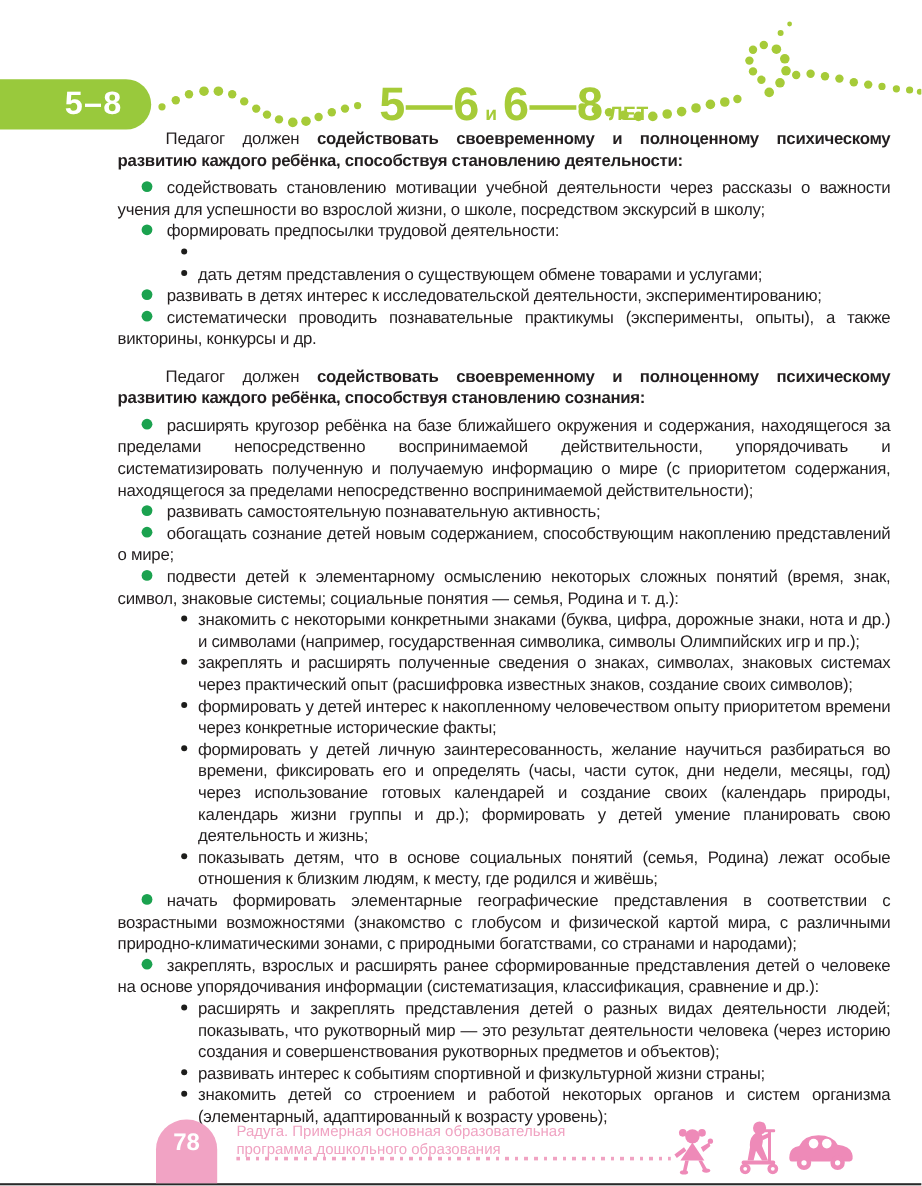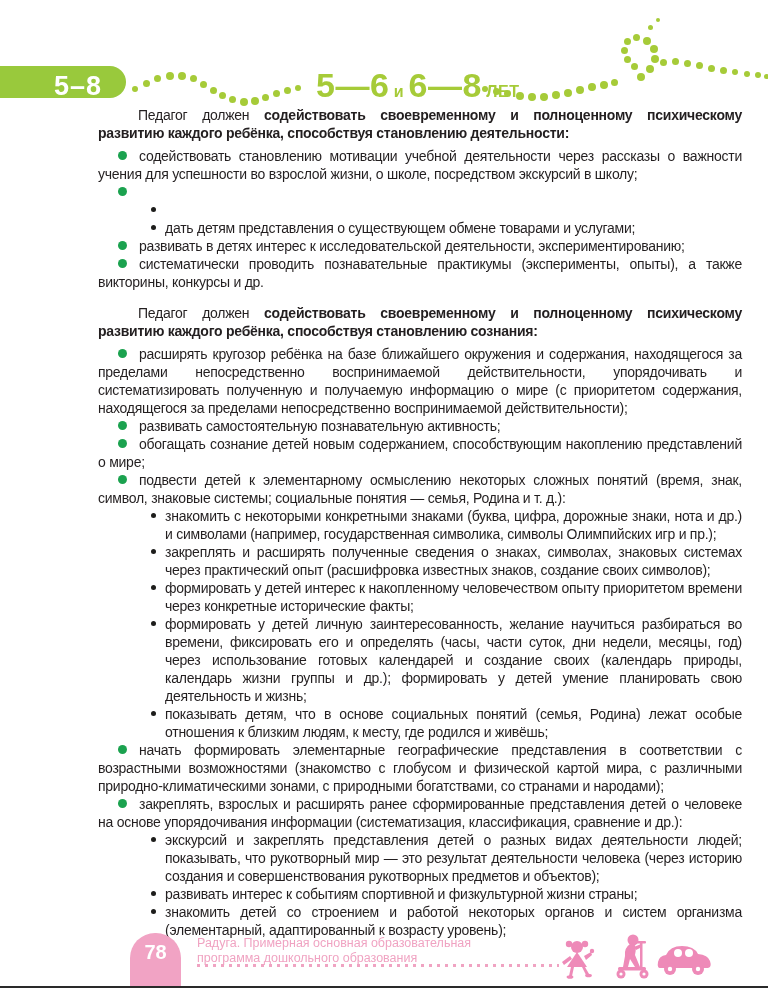--- a/index.html
+++ b/index.html
@@ -12,40 +12,40 @@
     height: 988px;
     background: #ffffff;
     overflow: hidden;
     border-bottom: 2px solid #2a2a2a;
   }
 
   
   .age-tab {
     position: absolute;
     left: 0; top: 66px;
-    width: 126px; height: 32px;
+    width: 126px; height: 42px;
     background: var(--tab-green);
     border-radius: 0 21px 21px 0;
     color: #ffffff;
     font-size: 27px;
     font-weight: bold;
     text-align: right;
     line-height: 40px;
     padding-right: 24px;
     letter-spacing: 1px;
   }
 
   .page-title {
     position: absolute;
     left: 316px; top: 66px;
     white-space: nowrap;
     color: var(--lime);
     font-weight: bold;
   }
-  .page-title .big   { font-size: 34px; letter-spacing: 0.5px; }
+  .page-title .big   { font-size: 39px; letter-spacing: 0.5px; }
   .page-title .small { font-size: 16px; letter-spacing: 0.5px; }
 
   .dot-deco {
     position: absolute;
     border-radius: 50%;
     background: var(--lime);
   }
 
   
   .content {
@@ -185,42 +185,42 @@
       <span class="dot-deco" style="left: 744px; top: 71px; width: 6px; height: 6px;"></span>
       <span class="dot-deco" style="left: 755px; top: 72px; width: 6px; height: 6px;"></span>
       <span class="dot-deco" style="left: 764px; top: 74px; width: 5px; height: 5px;"></span>
     </div>
 
   <div class="content">
     <div class="section">
       <p class="section-intro"><span>Педагог должен </span><b>содействовать своевременному и полноценному психическому развитию каждого ребёнка, способствуя становлению деятельности:</b></p>
       <div>
           <p class="bullet level1"><span class="dot"></span><span>содействовать становлению мотивации учебной деятельности через рассказы о важности учения для успешности во взрослой жизни, о школе, посредством экскурсий в школу;</span></p>
-          <p class="bullet level1"><span class="dot"></span></p>
+          <p class="bullet level1"><span class="dot"></span><span>формировать предпосылки трудовой деятельности:</span></p>
           <p class="bullet level2"><span class="dot"></span></p>
           <p class="bullet level2"><span class="dot"></span><span>дать детям представления о существующем обмене товарами и услугами;</span></p>
           <p class="bullet level1"><span class="dot"></span><span>развивать в детях интерес к исследовательской деятельности, экспериментированию;</span></p>
           <p class="bullet level1"><span class="dot"></span><span>систематически проводить познавательные практикумы (эксперименты, опыты), а также викторины, конкурсы и др.</span></p>
         </div>
     </div>
     <div class="section">
       <p class="section-intro"><span>Педагог должен </span><b>содействовать своевременному и полноценному психическому развитию каждого ребёнка, способствуя становлению сознания:</b></p>
       <div>
           <p class="bullet level1"><span class="dot"></span><span>расширять кругозор ребёнка на базе ближайшего окружения и содержания, находящегося за пределами непосредственно воспринимаемой действительности, упорядочивать и систематизировать полученную и получаемую информацию о мире (с приоритетом содержания, находящегося за пределами непосредственно воспринимаемой действительности);</span></p>
           <p class="bullet level1"><span class="dot"></span><span>развивать самостоятельную познавательную активность;</span></p>
           <p class="bullet level1"><span class="dot"></span><span>обогащать сознание детей новым содержанием, способствующим накоплению представлений о мире;</span></p>
           <p class="bullet level1"><span class="dot"></span><span>подвести детей к элементарному осмыслению некоторых сложных понятий (время, знак, символ, знаковые системы; социальные понятия — семья, Родина и т. д.):</span></p>
           <p class="bullet level2"><span class="dot"></span><span>знакомить с некоторыми конкретными знаками (буква, цифра, дорожные знаки, нота и др.) и символами (например, государственная символика, символы Олимпийских игр и пр.);</span></p>
           <p class="bullet level2"><span class="dot"></span><span>закреплять и расширять полученные сведения о знаках, символах, знаковых системах через практический опыт (расшифровка известных знаков, создание своих символов);</span></p>
           <p class="bullet level2"><span class="dot"></span><span>формировать у детей интерес к накопленному человечеством опыту приоритетом времени через конкретные исторические факты;</span></p>
           <p class="bullet level2"><span class="dot"></span><span>формировать у детей личную заинтересованность, желание научиться разбираться во времени, фиксировать его и определять (часы, части суток, дни недели, месяцы, год) через использование готовых календарей и создание своих (календарь природы, календарь жизни группы и др.); формировать у детей умение планировать свою деятельность и жизнь;</span></p>
           <p class="bullet level2"><span class="dot"></span><span>показывать детям, что в основе социальных понятий (семья, Родина) лежат особые отношения к близким людям, к месту, где родился и живёшь;</span></p>
           <p class="bullet level1"><span class="dot"></span><span>начать формировать элементарные географические представления в соответствии с возрастными возможностями (знакомство с глобусом и физической картой мира, с различными природно-климатическими зонами, с природными богатствами, со странами и народами);</span></p>
           <p class="bullet level1"><span class="dot"></span><span>закреплять, взрослых и расширять ранее сформированные представления детей о человеке на основе упорядочивания информации (систематизация, классификация, сравнение и др.):</span></p>
-          <p class="bullet level2"><span class="dot"></span><span>экскурсий и закреплять представления детей о разных видах деятельности людей; показывать, что рукотворный мир — это результат деятельности человека (через историю создания и совершенствования рукотворных предметов и объектов);</span></p>
+          <p class="bullet level2"><span class="dot"></span><span>расширять и закреплять представления детей о разных видах деятельности людей; показывать, что рукотворный мир — это результат деятельности человека (через историю создания и совершенствования рукотворных предметов и объектов);</span></p>
           <p class="bullet level2"><span class="dot"></span><span>развивать интерес к событиям спортивной и физкультурной жизни страны;</span></p>
           <p class="bullet level2"><span class="dot"></span><span>знакомить детей со строением и работой некоторых органов и систем организма (элементарный, адаптированный к возрасту уровень);</span></p>
         </div>
     </div>
   </div>
 
   <div class="page-number-tab">
     <span>78</span>
   </div>
   <div class="footer-text">

